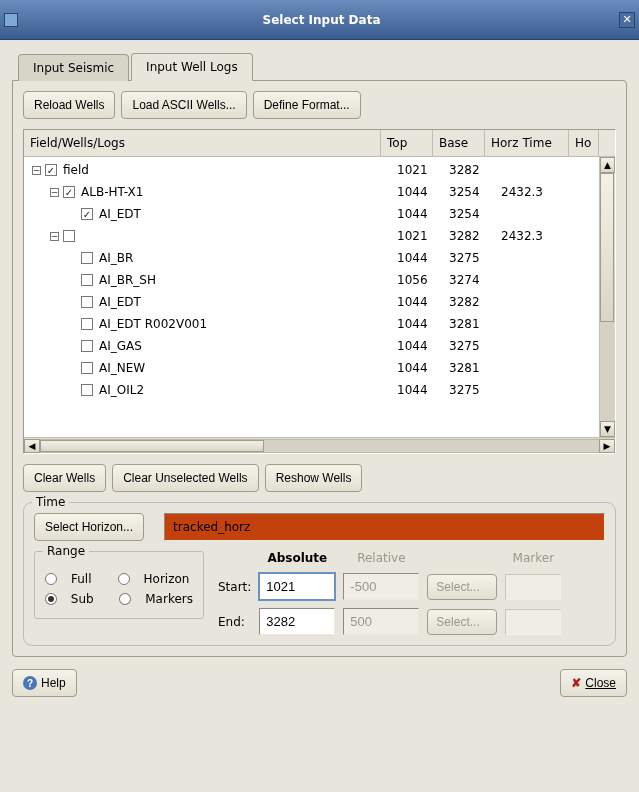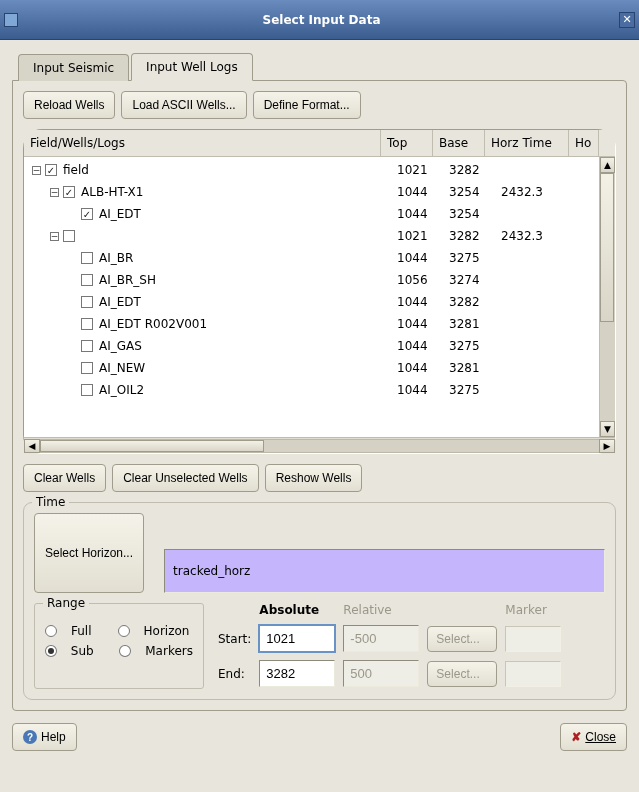--- a/index.html
+++ b/index.html
@@ -88,21 +88,20 @@
   }
   .btn-row { display: flex; gap: 6px; margin-bottom: 10px; flex-wrap: wrap; }
   .tree-box {
     border-top: 1px solid #a09c8c;
     border-left: 1px solid #a09c8c;
     border-right: 1px solid #fff;
     border-bottom: 1px solid #fff;
     box-shadow: inset -1px -1px 0 #a09c8c, inset 1px 1px 0 #fff;
     background: #fff;
     margin-bottom: 10px;
-    border-radius: 19px;
   }
   .tree-header, .tree-body {
     width: 100%;
   }
   .tree-header {
     display: grid;
     grid-template-columns: 1fr 52px 52px 84px 30px 16px;
     font-size: 12px;
     border-bottom: 1px solid #c0bdb0;
     background: #e8e5dc;
@@ -208,54 +207,53 @@
     position: absolute;
     top: -8px;
     left: 8px;
     background: #e8e5dc;
     padding: 0 4px;
     font-size: 12px;
   }
   .horizon-row { display:flex; gap:20px; align-items:stretch; margin-bottom:10px; }
   .text-input {
     flex:1;
-    background:#c4b5fd;
+    background:#c2410c;
     border-top:1px solid #8f8b7c;
     border-left:1px solid #8f8b7c;
     border-right:1px solid #eceadc;
     border-bottom:1px solid #eceadc;
-    padding: 14px 8px;
+    padding: 6px 8px;
     font-size:12px;
-    margin-top:36px;
   }
   .time-lower { display:flex; gap:14px; align-items:flex-start; }
   .range-box {
     border: 1px solid #c0bdb0;
     border-radius: 3px;
-    padding: 14px 10px 24px 10px;
+    padding: 14px 10px 6px 10px;
     position: relative;
     width: 170px;
   }
   .radio-row { display:flex; gap:10px; margin:6px 0; align-items:center;}
   .radio {
     width:12px; height:12px; border:1px solid #777; border-radius:50%;
     display:inline-flex; align-items:center; justify-content:center;
     margin-right:4px; cursor:pointer; background:#fff;
   }
   .radio.selected::after {
     content:""; width:6px; height:6px; border-radius:50%; background:#333;
   }
   .abs-grid {
     display:grid;
     grid-template-columns: auto 76px 76px 70px 56px;
     gap: 8px 8px;
     align-items:center;
   }
   .abs-header {
-    font-size:12px; 
+    font-size:12px; text-align:center;
   }
   .abs-header.dis { color:#9a978a; }
   .abs-header.bold { font-weight:bold; }
   .num-input {
     width:100%;
     padding:5px 6px;
     font-size:13px;
     border-top:1px solid #8f8b7c;
     border-left:1px solid #8f8b7c;
     border-right:1px solid #eceadc;

